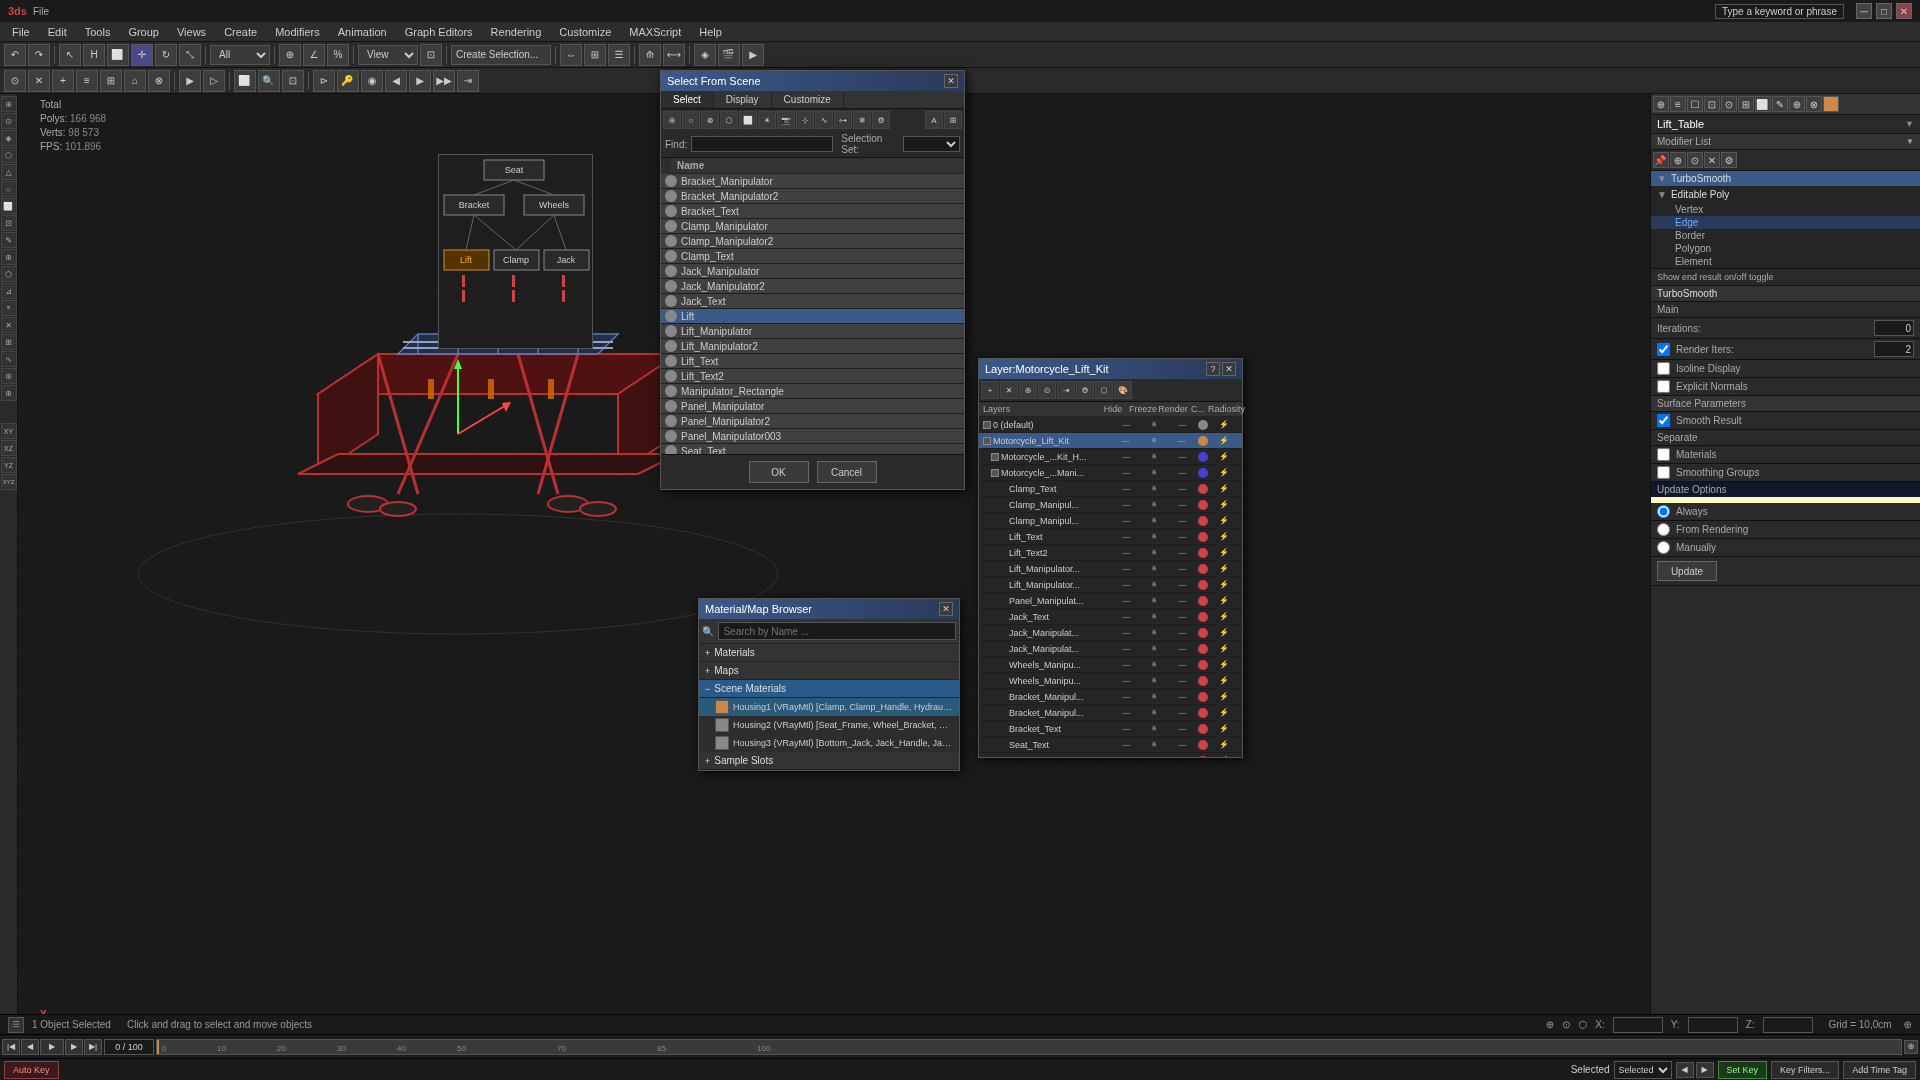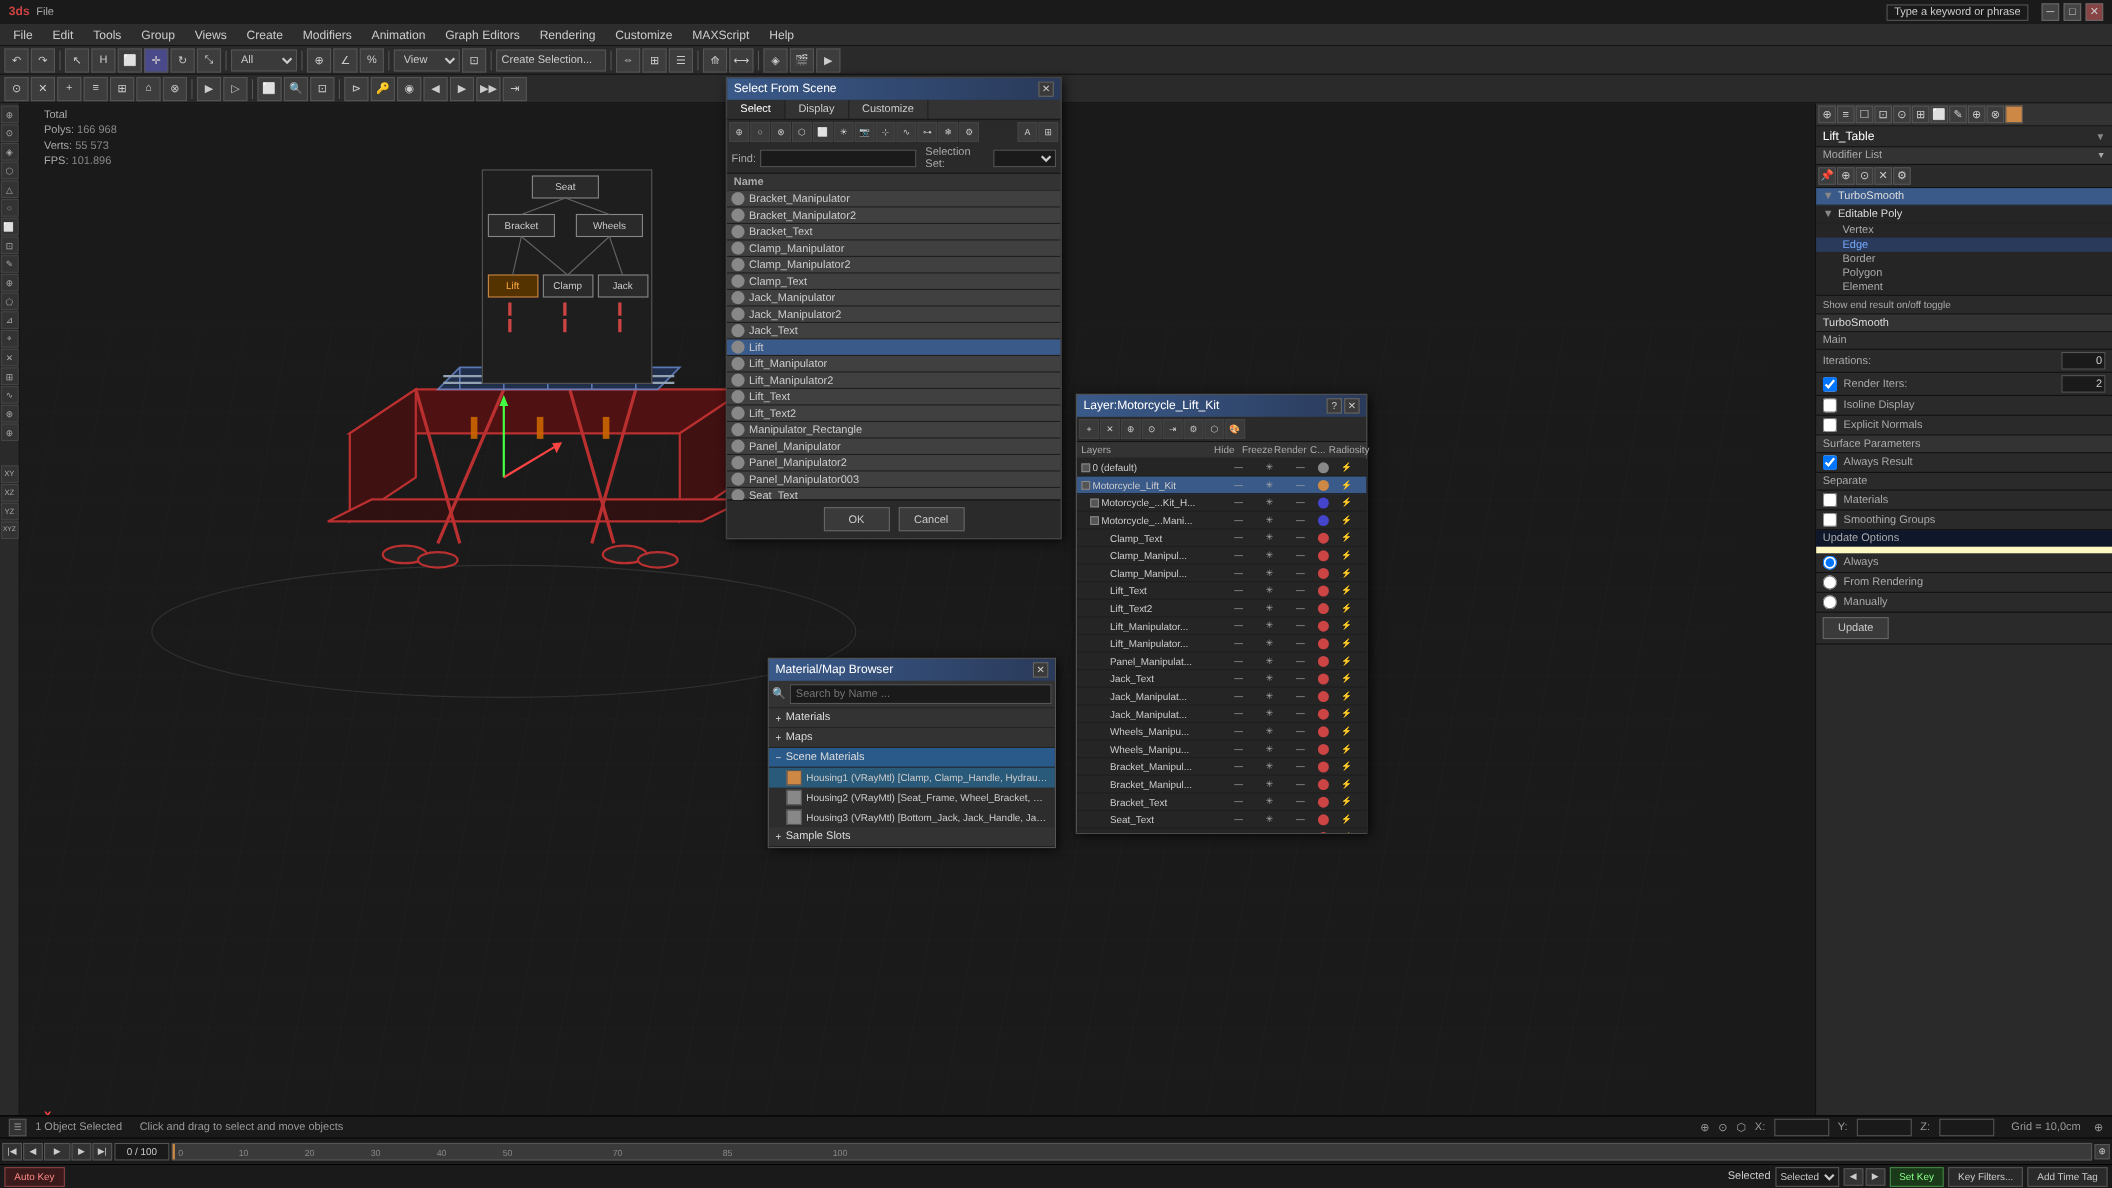--- a/index.html
+++ b/index.html
@@ -180,21 +180,21 @@
       display: flex; align-items: center; padding: 2px 4px; gap: 4px;
       background: #2a2a2a; border-bottom: 1px solid #111;
     }
     #sfs-find-input {
       flex: 1; height: 16px; background: #1a1a1a; border: 1px solid #555;
       color: #ccc; font-size: 10px; padding: 0 4px;
     }
     #sfs-list-header {
       background: #333; padding: 2px 6px; font-size: 10px; color: #aaa;
       border-bottom: 1px solid #222;
-      display: flex; align-items: center;
+      display: flex; align-items: center; margin-left: 10px;
     }
     #sfs-list {
       height: 280px; overflow-y: auto; background: #404040;
     }
     .sfs-item {
       display: flex; align-items: center; padding: 1px 4px;
       font-size: 10px; color: #ccc; cursor: pointer;
       border-bottom: 1px solid #1e1e1e;
     }
     .sfs-item.selected { background: #3a5a8a; }
@@ -476,21 +476,21 @@
     <div class="vp-icon" style="font-size:7px;">XZ</div>
     <div class="vp-icon" style="font-size:7px;">YZ</div>
     <div class="vp-icon" style="font-size:6px;">XYZ</div>
   </div>
 
   <div id="viewport-area" style="flex:1;position:relative;background:#1a1a1a;overflow:hidden;">
 
     <div id="stats-overlay" style="position:absolute;top:4px;left:22px;color:#aaa;font-size:10px;line-height:14px;z-index:5;">
       <div>Total</div>
       <div><span>Polys:</span> <span style="color:#888;">166 968</span></div>
-      <div><span>Verts:</span> <span style="color:#888;">55 573</span></div>
+      <div><span>Verts:</span> <span style="color:#888;">98 573</span></div>
       <div><span>FPS:</span> <span style="color:#888;">101.896</span></div>
     </div>
 
 
     <svg id="grid-svg" style="position:absolute;bottom:0;left:0;width:100%;height:100%;opacity:0.25;pointer-events:none;">
       <defs>
         <pattern id="grid" width="40" height="40" patternUnits="userSpaceOnUse">
           <path d="M 40 0 L 0 0 0 40" fill="none" stroke="#556" stroke-width="0.5"></path>
         </pattern>
       </defs>
@@ -672,21 +672,21 @@
       <span style="font-size:10px;color:#aaa;">Isoline Display</span>
     </div>
     <div style="display:flex;align-items:center;padding:2px 6px;gap:4px;border-bottom:1px solid #111;">
       <input type="checkbox" style="margin-right: 2px;">
       <span style="font-size:10px;color:#aaa;">Explicit Normals</span>
     </div>
 
     <div style="padding:2px 6px;font-size:10px;color:#aaa;background:#333;border-bottom:1px solid #111;">Surface Parameters</div>
     <div style="display:flex;align-items:center;padding:2px 6px;gap:4px;border-bottom:1px solid #111;">
       <input type="checkbox" checked="" style="margin-right: 2px;">
-      <span style="font-size:10px;color:#aaa;">Always Result</span>
+      <span style="font-size:10px;color:#aaa;">Smooth Result</span>
     </div>
 
     <div style="padding:2px 6px;font-size:10px;color:#aaa;background:#2a2a2a;border-bottom:1px solid #111;">Separate</div>
     <div style="display:flex;align-items:center;padding:2px 6px;gap:4px;border-bottom:1px solid #111;">
       <input type="checkbox" style="margin-right: 2px;">
       <span style="font-size:10px;color:#aaa;">Materials</span>
     </div>
     <div style="display:flex;align-items:center;padding:2px 6px;gap:4px;border-bottom:1px solid #111;">
       <input type="checkbox" style="margin-right: 2px;">
       <span style="font-size:10px;color:#aaa;">Smoothing Groups</span>

